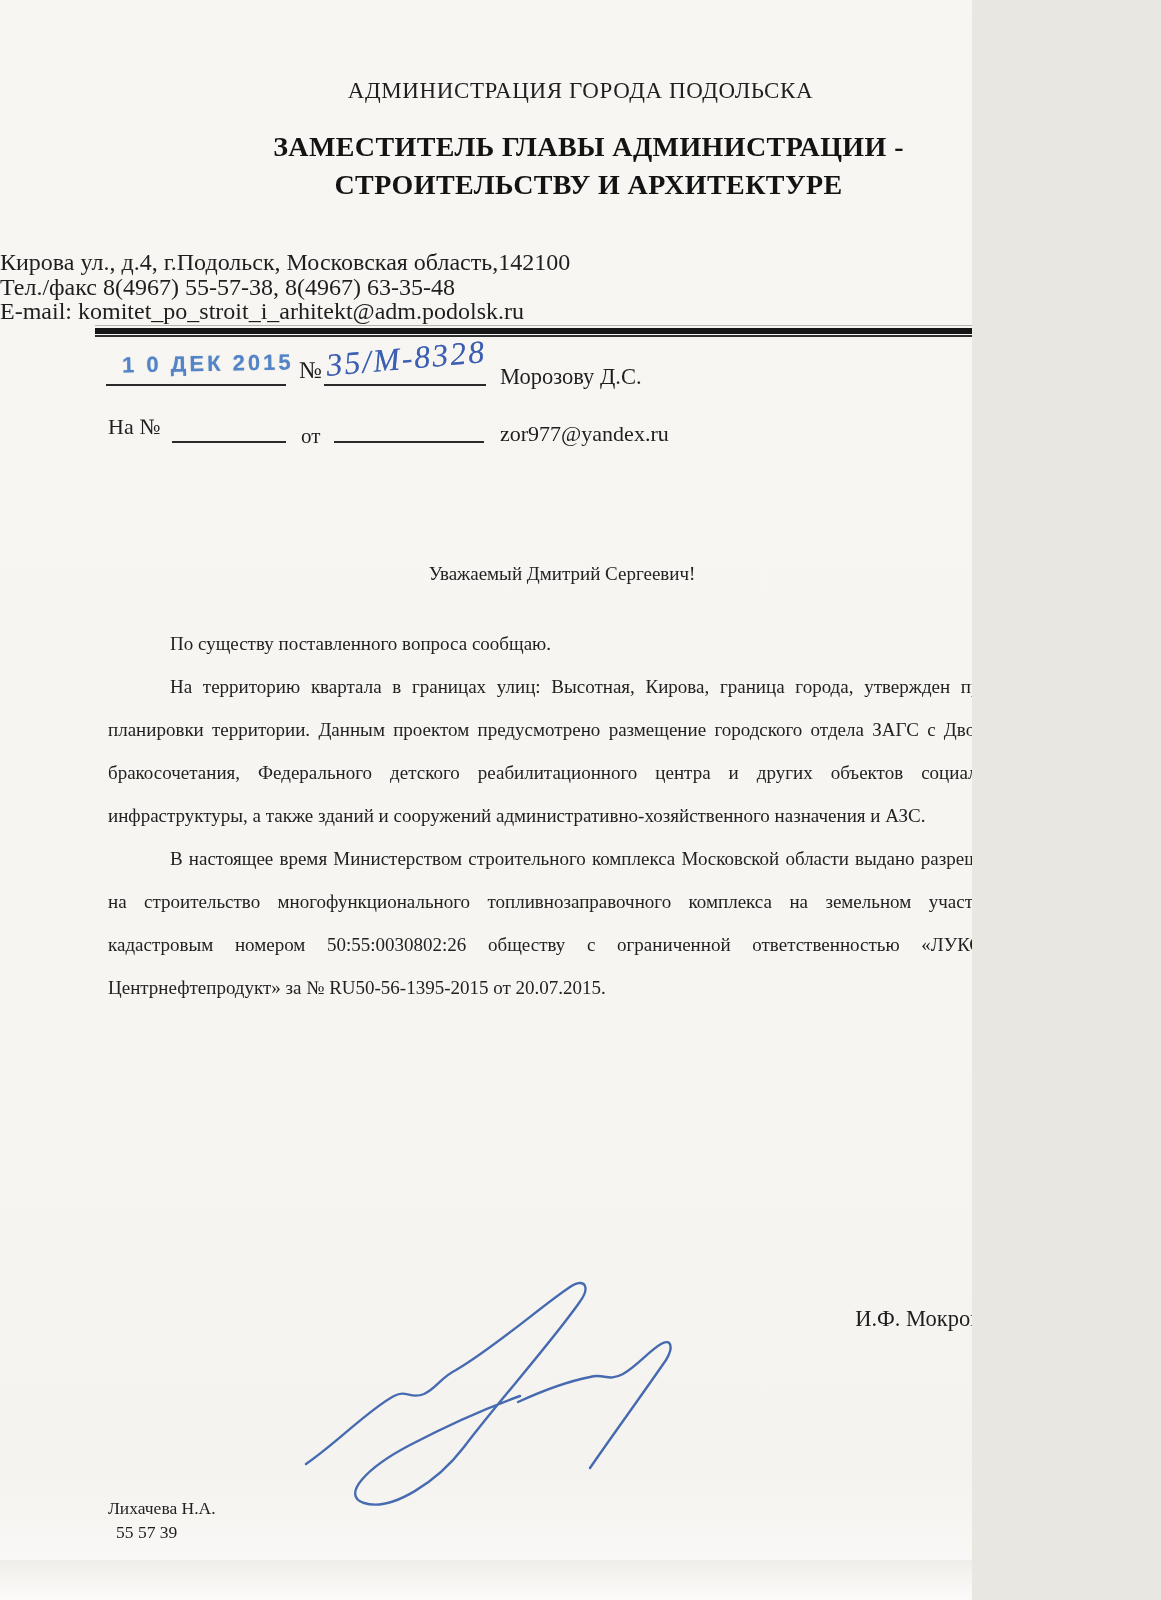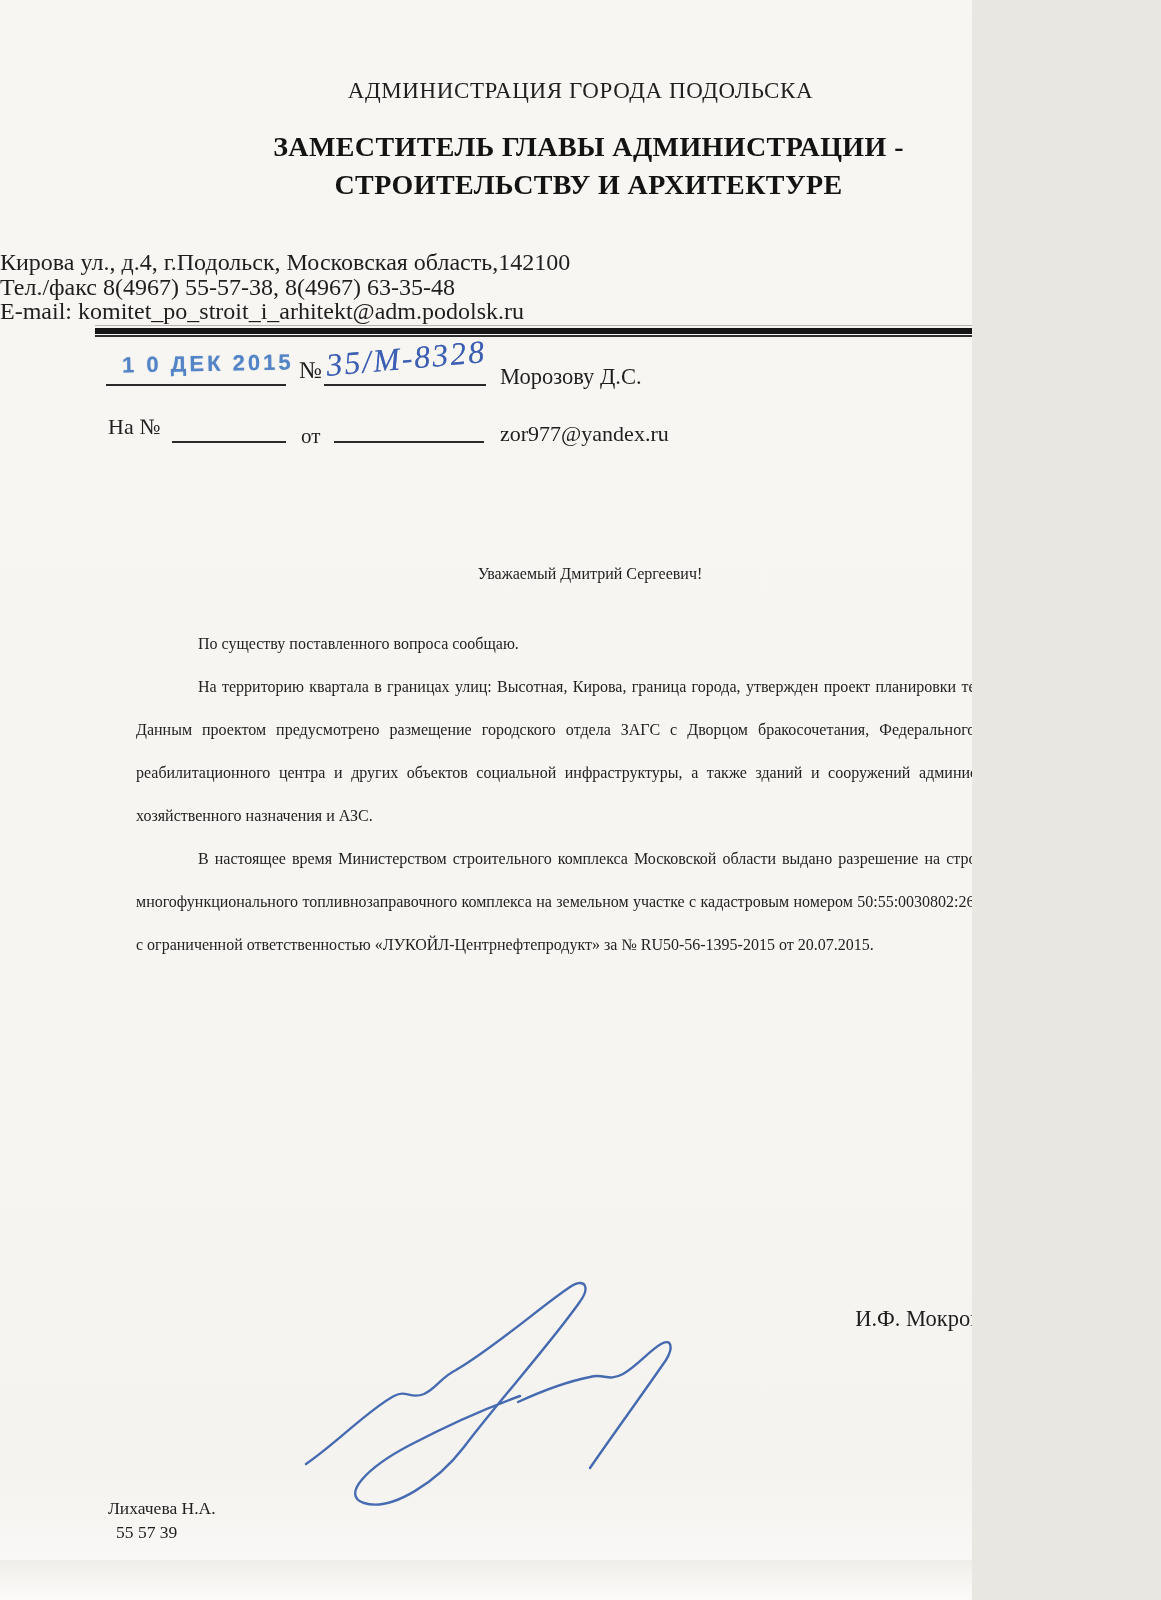--- a/index.html
+++ b/index.html
@@ -53,21 +53,21 @@
     transform:rotate(-5deg);letter-spacing:2px;white-space:nowrap;
     text-shadow:0 0 .5px rgba(60,95,180,.6);
   }
   .recipient-name{position:absolute;left:500px;top:364px;font-size:22.5px;color:#1e1e1e;white-space:nowrap;}
   .reply-label{position:absolute;left:108px;top:414px;font-size:22px;color:#1f1f1f;white-space:nowrap;}
   .reply-from{position:absolute;left:301px;top:416px;font-size:21px;color:#1f1f1f;margin-top:8px;}
   .recipient-email{position:absolute;left:500px;top:421px;font-size:22px;color:#1e1e1e;white-space:nowrap;}
   
   .letter-body{
     position:absolute;left:108px;top:552px;width:908px;
-    font-size:16px;line-height:43px;color:#222;margin-left:28px;
+    font-size:19px;line-height:43px;color:#222;
   }
   .salutation{text-align:center;margin:0 0 27px 0;}
   .letter-body p.para{
     margin:0;text-align:justify;text-align-last:left;text-indent:62px;
   }
   
   .signatory-name{
     position:absolute;left:770px;top:1306px;width:245px;text-align:right;
     font-size:22.5px;color:#1e1e1e;white-space:nowrap;
   }

